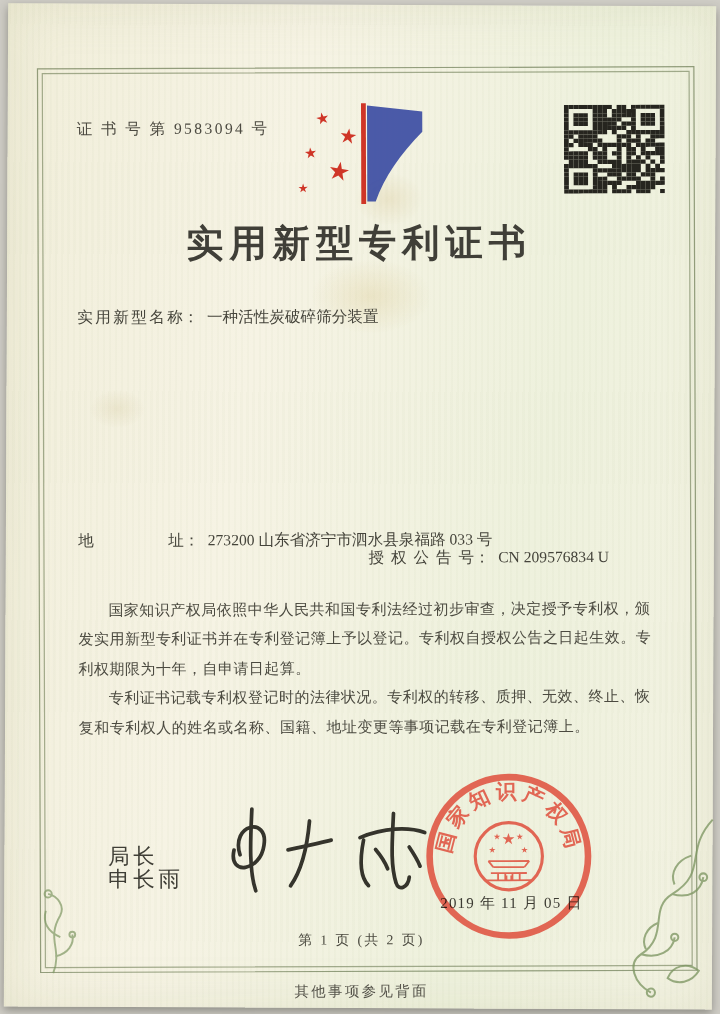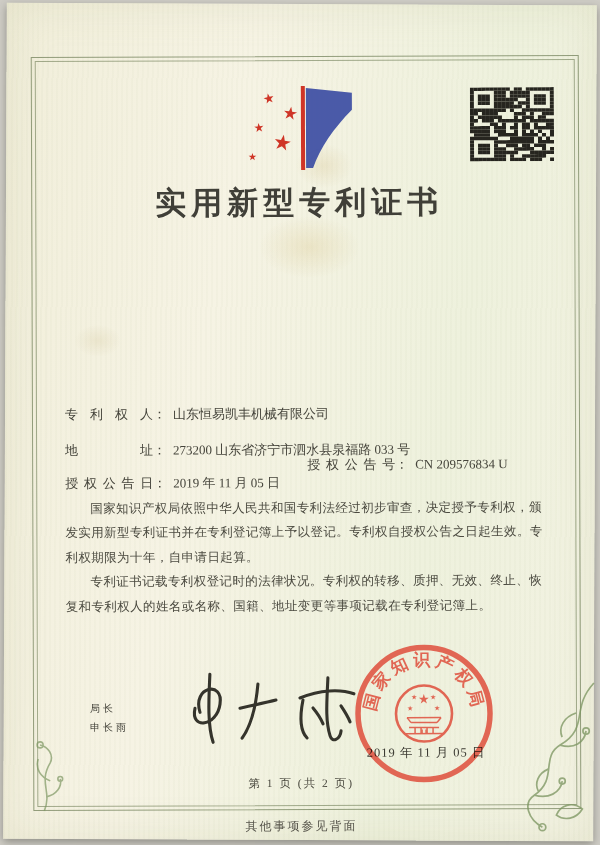--- a/index.html
+++ b/index.html
@@ -38,21 +38,21 @@
 
   .frow{position:absolute;left:60px;font-size:13px;color:#45443b;white-space:nowrap;}
   .flabel{display:inline-block;width:88px;text-align:justify;text-align-last:justify;}
   .fvalue{margin-left:7px;}
   .grant2{left:302px;}
 
   .body-text{position:absolute;left:60px;top:492px;width:480px;font-size:12.5px;line-height:1.95;
              letter-spacing:.4px;color:#4b4a40;}
   .body-text p{margin:0;text-indent:2em;}
 
-  .director{position:absolute;left:84px;font-size:10px;letter-spacing:3px;color:#3f3e36;text-align:center;}
+  .director{position:absolute;left:84px;font-size:18px;letter-spacing:3px;color:#3f3e36;text-align:center;}
   .dir-title{top:697px;}
   .dir-name{top:716px;}
   .signature{position:absolute;left:166px;top:664px;}
 
   .seal{position:absolute;left:342px;top:634px;mix-blend-mode:multiply;opacity:.92;z-index:2;}
   .seal-date{position:absolute;left:344px;top:741px;width:152px;text-align:center;
              font-size:12.5px;letter-spacing:1px;color:#3c3b33;z-index:1;}
 
   .page-no{position:absolute;left:0;right:0;top:772px;text-align:center;font-size:11.5px;
            letter-spacing:2px;color:#4a493f;}
@@ -70,20 +70,21 @@
   <div class="texture"></div>
   <div class="content">
 
     <div class="stain s1"></div>
     <div class="stain s2"></div>
     <div class="stain s3"></div>
 
     <div class="border-outer"></div>
     <div class="border-inner"></div>
 
+    <div class="cert-no">证 书 号 第 9583094 号</div>
 
     <svg class="logo" width="130" height="100" viewBox="0 0 130 100">
       <g font-family="'DejaVu Sans',sans-serif" fill="#cf3527">
         <text x="22" y="28" font-size="13" transform="rotate(-12 22 28)">★</text>
         <text x="40" y="42" font-size="17" transform="rotate(8 40 42)">★</text>
         <text x="12" y="56" font-size="12" transform="rotate(-6 12 56)">★</text>
         <text x="30" y="72" font-size="21" transform="rotate(10 30 72)">★</text>
         <text x="6" y="84" font-size="10">★</text>
       </g>
       <path d="M64 12 L110 17 L110 34 C92 52 78 72 71 92 L64 92 Z" opacity=".92" fill="#3c4da3"></path>
@@ -394,28 +395,25 @@
           <rect x="61.90" y="95.24" width="4.76" height="4.76"></rect>
           <rect x="71.43" y="95.24" width="4.76" height="4.76"></rect>
           <rect x="76.19" y="95.24" width="4.76" height="4.76"></rect>
           <rect x="80.95" y="95.24" width="4.76" height="4.76"></rect>
           <rect x="95.24" y="95.24" width="4.76" height="4.76"></rect>
         </svg>
     </div>
 
     <div class="title">实用新型专利证书</div>
 
-    <div class="frow" style="top:401px">
-      <span class="flabel">专利权人</span><span>：</span><span class="fvalue">山东恒易凯丰机械有限公司</span>
+    <div class="frow" style="top:251px">
+      <span class="flabel">实用新型名称</span><span>：</span><span class="fvalue">一种活性炭破碎筛分装置</span>
     </div>
     <div class="frow" style="top:437px">
       <span class="flabel">地址</span><span>：</span><span class="fvalue">273200 山东省济宁市泗水县泉福路 033 号</span>
-    </div>
-    <div class="frow" style="top:470px">
-      <span class="flabel">授权公告日</span><span>：</span><span class="fvalue">2019 年 11 月 05 日</span>
     </div>
     <div class="frow grant2" style="top:452px">
       <span class="flabel">授权公告号</span><span>：</span><span class="fvalue">CN 209576834 U</span>
     </div>
 
     <div class="body-text">
       <p>国家知识产权局依照中华人民共和国专利法经过初步审查，决定授予专利权，颁发实用新型专利证书并在专利登记簿上予以登记。专利权自授权公告之日起生效。专利权期限为十年，自申请日起算。</p>
       <p>专利证书记载专利权登记时的法律状况。专利权的转移、质押、无效、终止、恢复和专利权人的姓名或名称、国籍、地址变更等事项记载在专利登记簿上。</p>
     </div>
 

